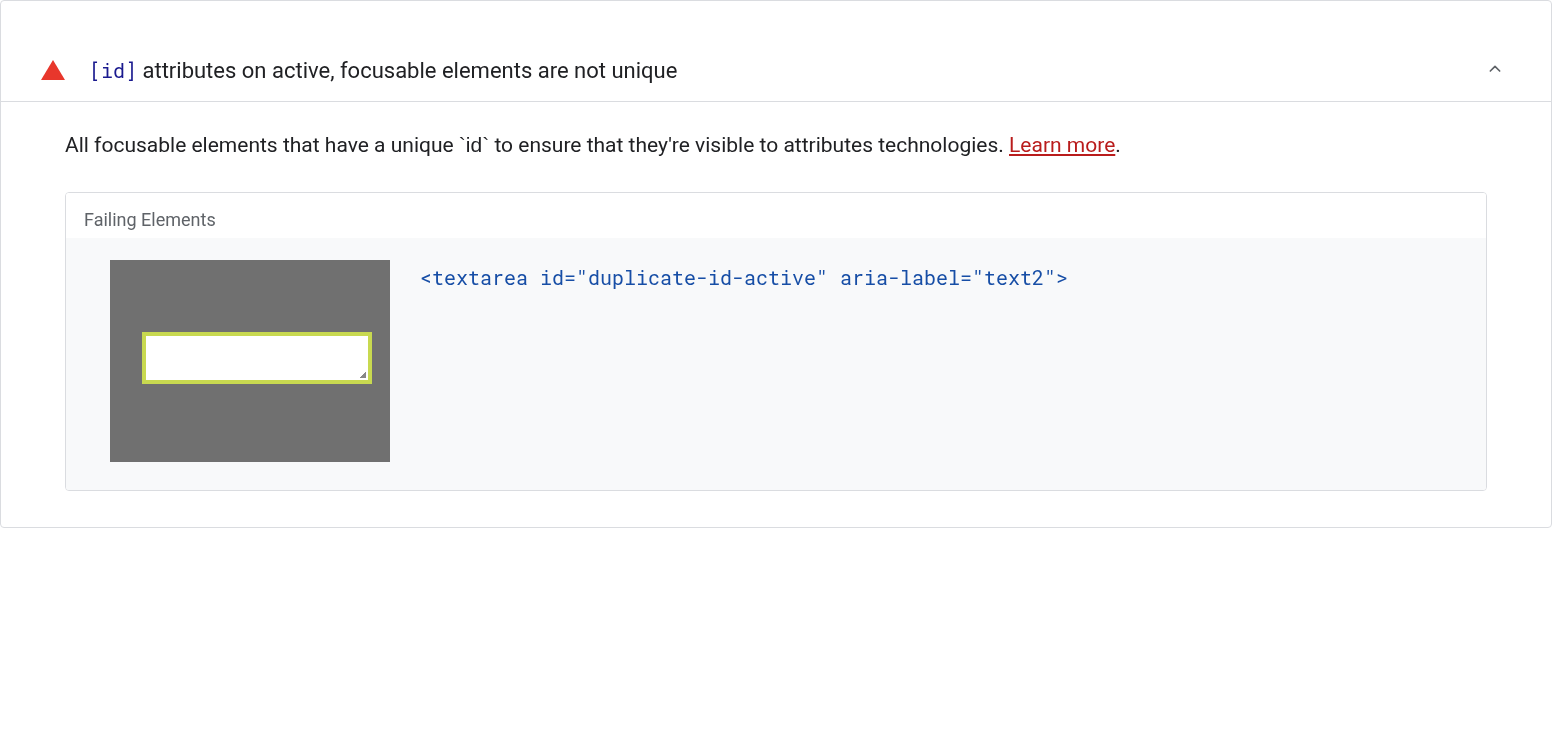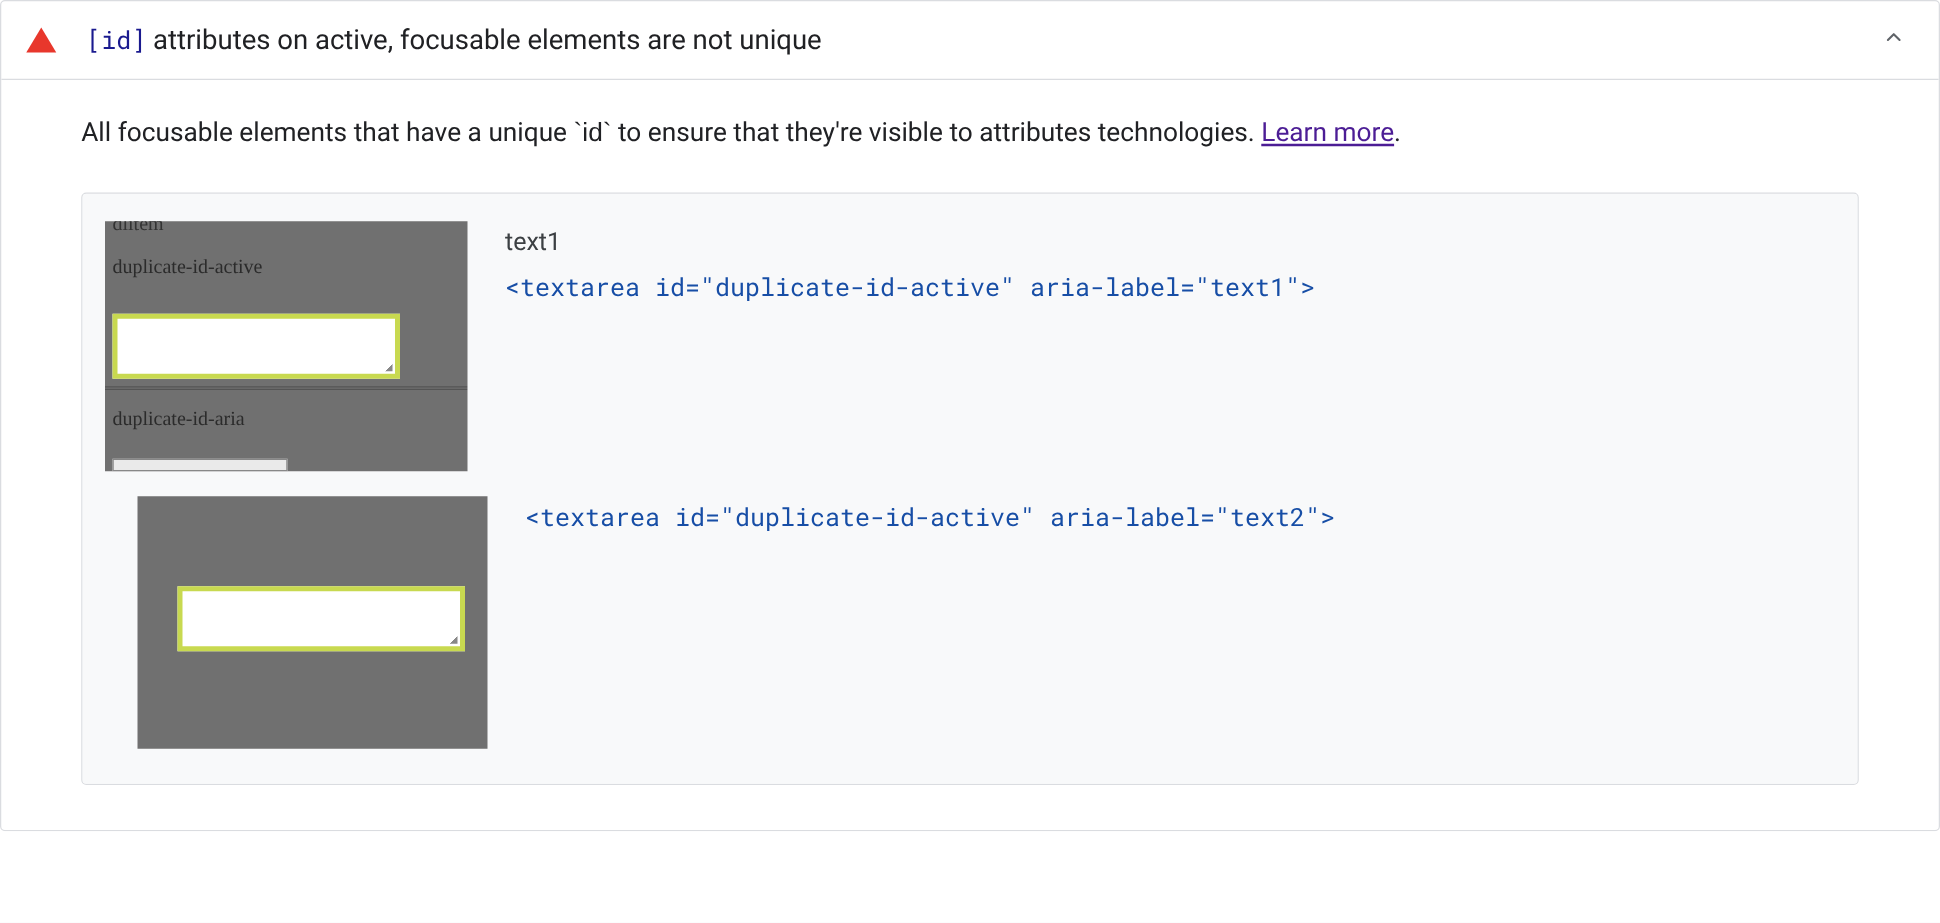--- a/index.html
+++ b/index.html
@@ -14,23 +14,24 @@
       font-size: 18px;
     }
     .audit-container {
       border: 1px solid #dadce0;
       border-radius: 4px;
       overflow: hidden;
     }
     .audit-header {
       display: flex;
       align-items: center;
-      padding: 18px 20px;
+      padding: 18px 40px;
       border-bottom: 1px solid #dadce0;
       cursor: pointer;
+      margin-top: 38px;
     }
     .triangle-icon {
       width: 0;
       height: 0;
       border-left: 12px solid transparent;
       border-right: 12px solid transparent;
       border-bottom: 20px solid #e8372c;
       margin-right: 24px;
       flex-shrink: 0;
     }
@@ -59,21 +60,21 @@
     .description {
       font-size: 21px;
       color: #202124;
       margin-bottom: 32px;
       line-height: 1.4;
     }
     .description .backtick {
       font-family: Liberation Sans, sans-serif;
     }
     .learn-more {
-      color: #4c1d95;
+      color: #b91c1c;
       text-decoration: underline;
     }
     .failing-box {
       border: 1px solid #dadce0;
       border-radius: 4px;
       overflow: hidden;
     }
     .failing-header {
       padding: 16px 18px 8px 18px;
       font-size: 18px;
@@ -208,37 +209,23 @@
       </svg>
     </div>
   </div>
 
   <div class="audit-body">
     <p class="description">
       <span>All focusable elements that have a unique </span><span class="backtick">`id`</span><span> to ensure that they're visible to attributes technologies. </span><a href="#" class="learn-more">Learn more</a><span>.</span>
     </p>
 
     <div class="failing-box">
+      <div class="failing-header">Failing Elements</div>
       <div class="failing-list">
 
-        <div class="failing-item">
-          <div class="thumbnail thumb1">
-            <div class="thumb-cut-label">dlitem</div>
-            <div class="thumb-label-top">duplicate-id-active</div>
-            <div class="hr-line" style="top:132px;"></div>
-            <div class="hr-line" style="top:134px;"></div>
-            <div class="thumb-highlight"></div>
-            <div class="thumb-label-bottom">duplicate-id-aria</div>
-            <div class="thumb-partial"></div>
-          </div>
-          <div class="item-details">
-            <div class="item-label">text1</div>
-            <div class="item-snippet">&lt;textarea id="duplicate-id-active" aria-label="text1"&gt;</div>
-          </div>
-        </div>
 
         <div class="failing-item">
           <div class="thumbnail thumb2">
             <div class="thumb-highlight"></div>
           </div>
           <div class="item-details">
             <div class="item-snippet">&lt;textarea id="duplicate-id-active" aria-label="text2"&gt;</div>
           </div>
         </div>
 

